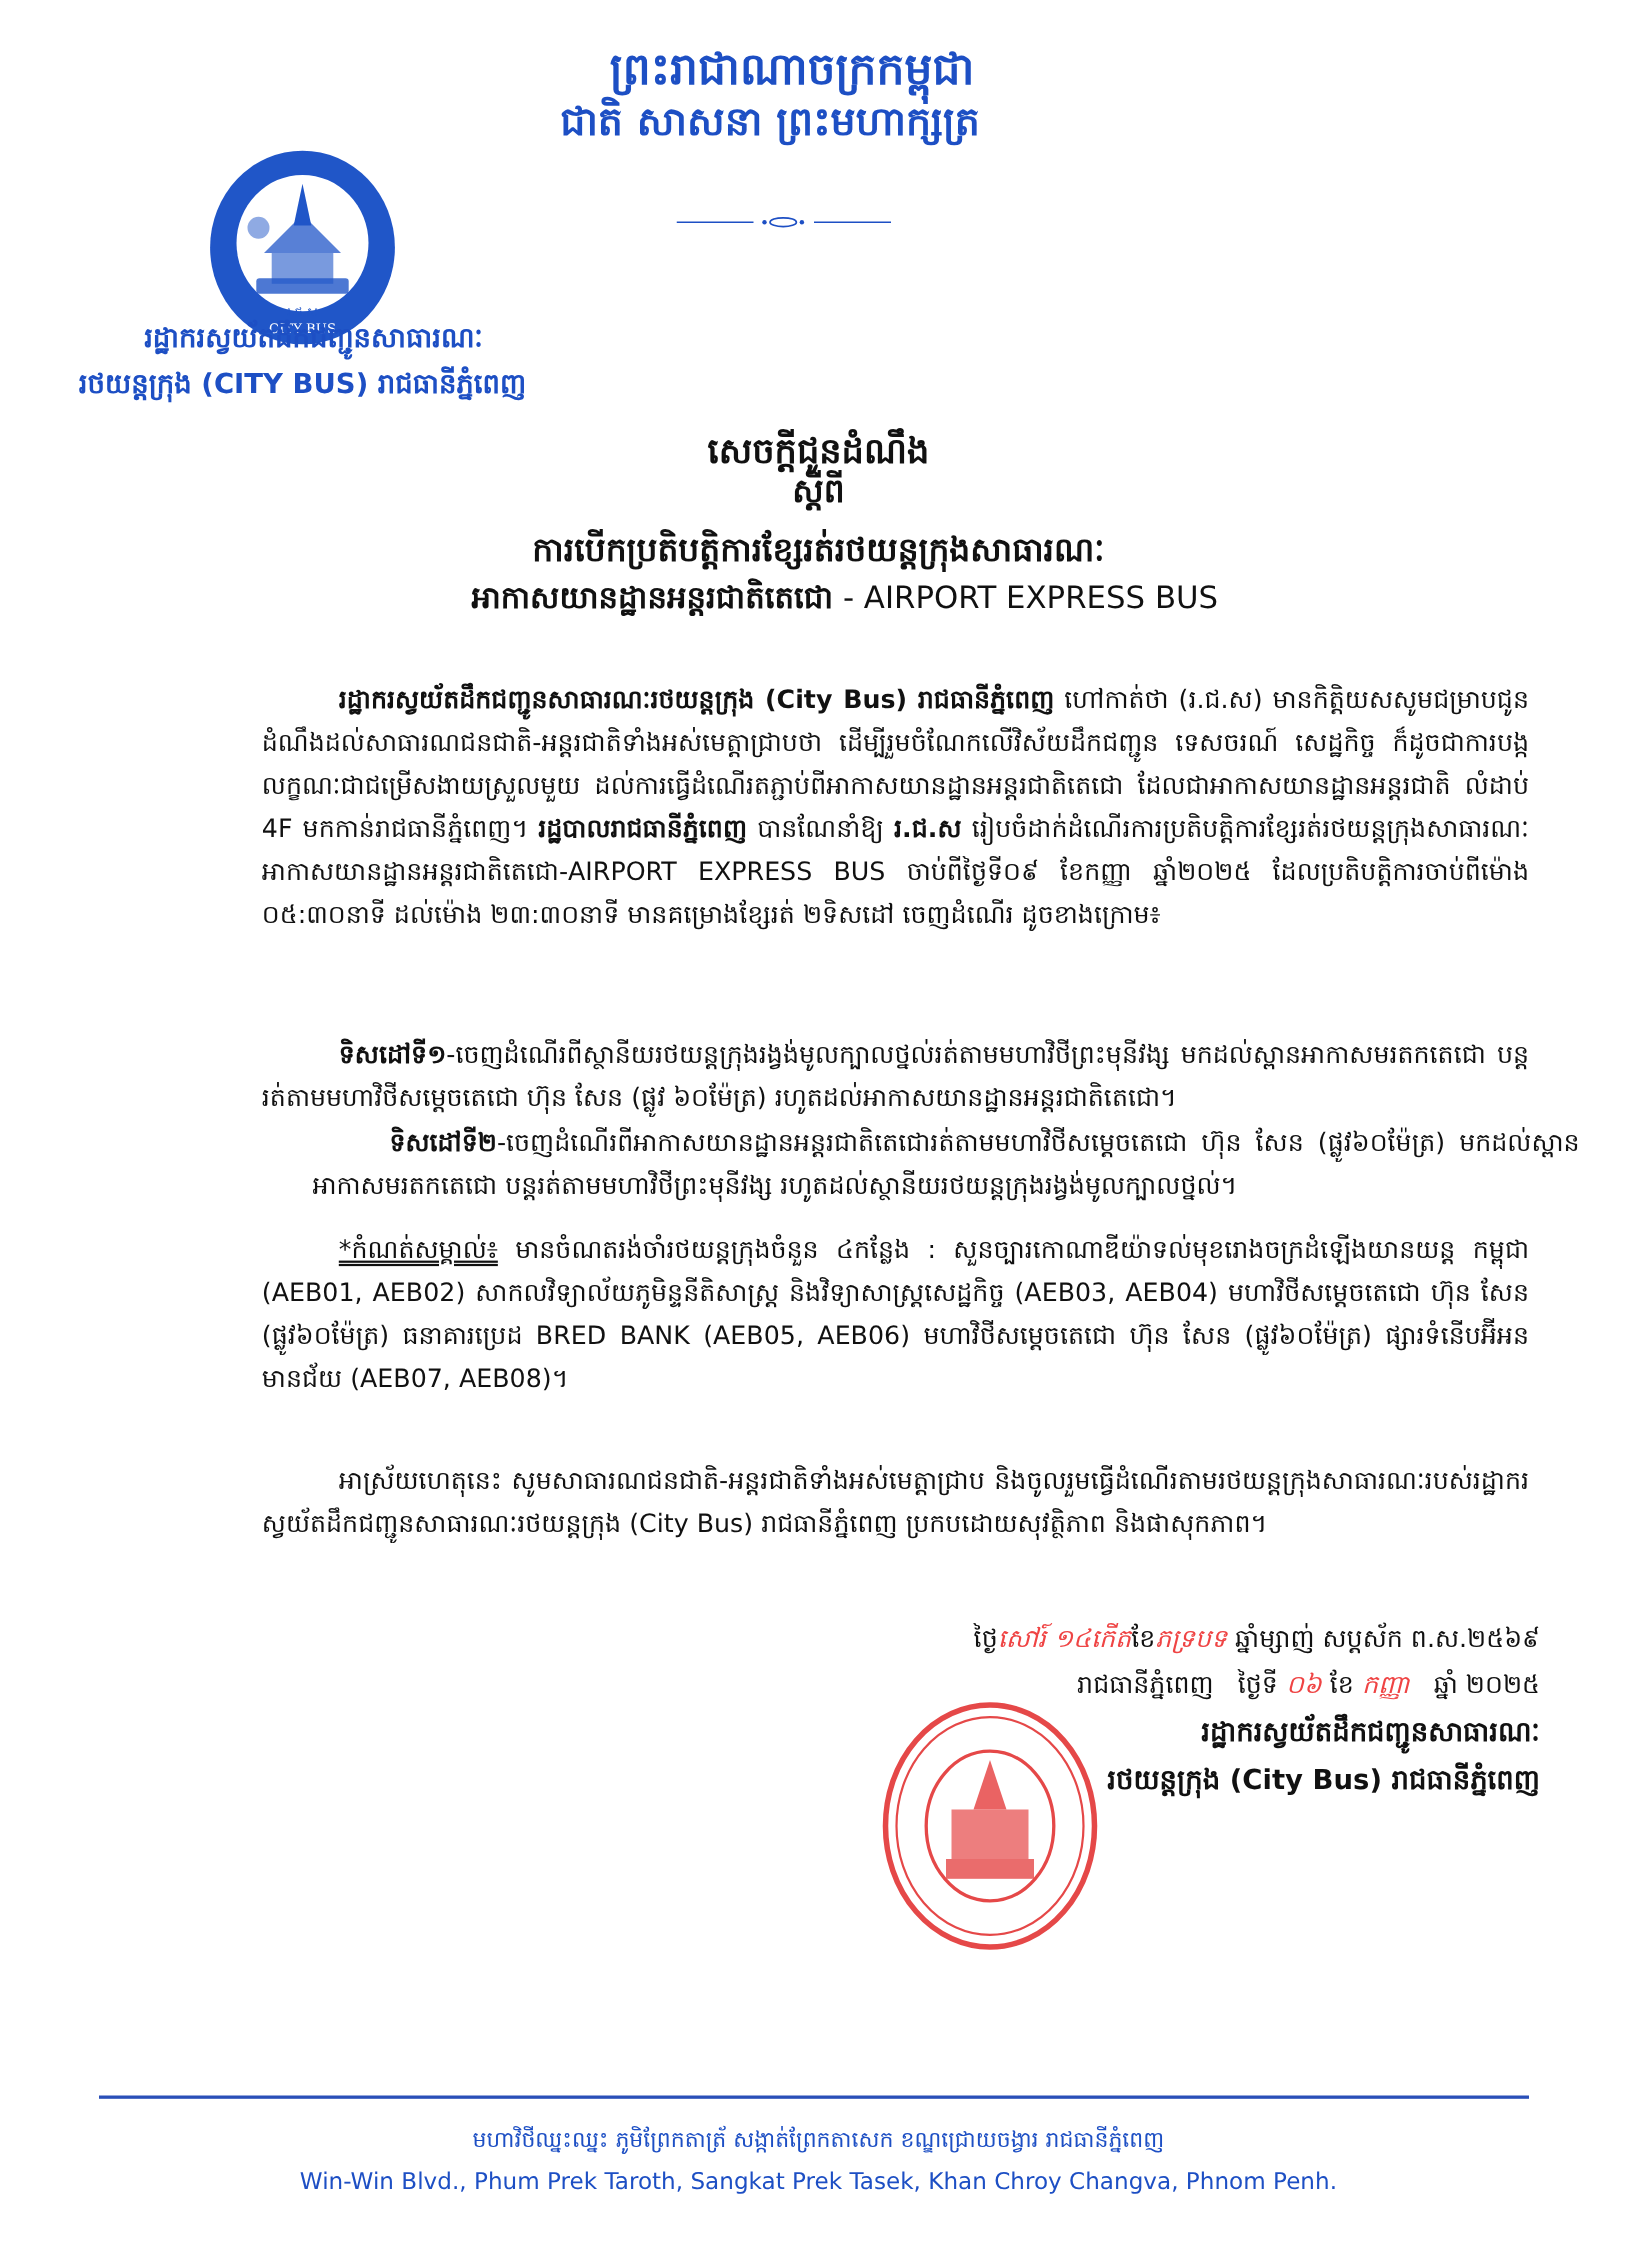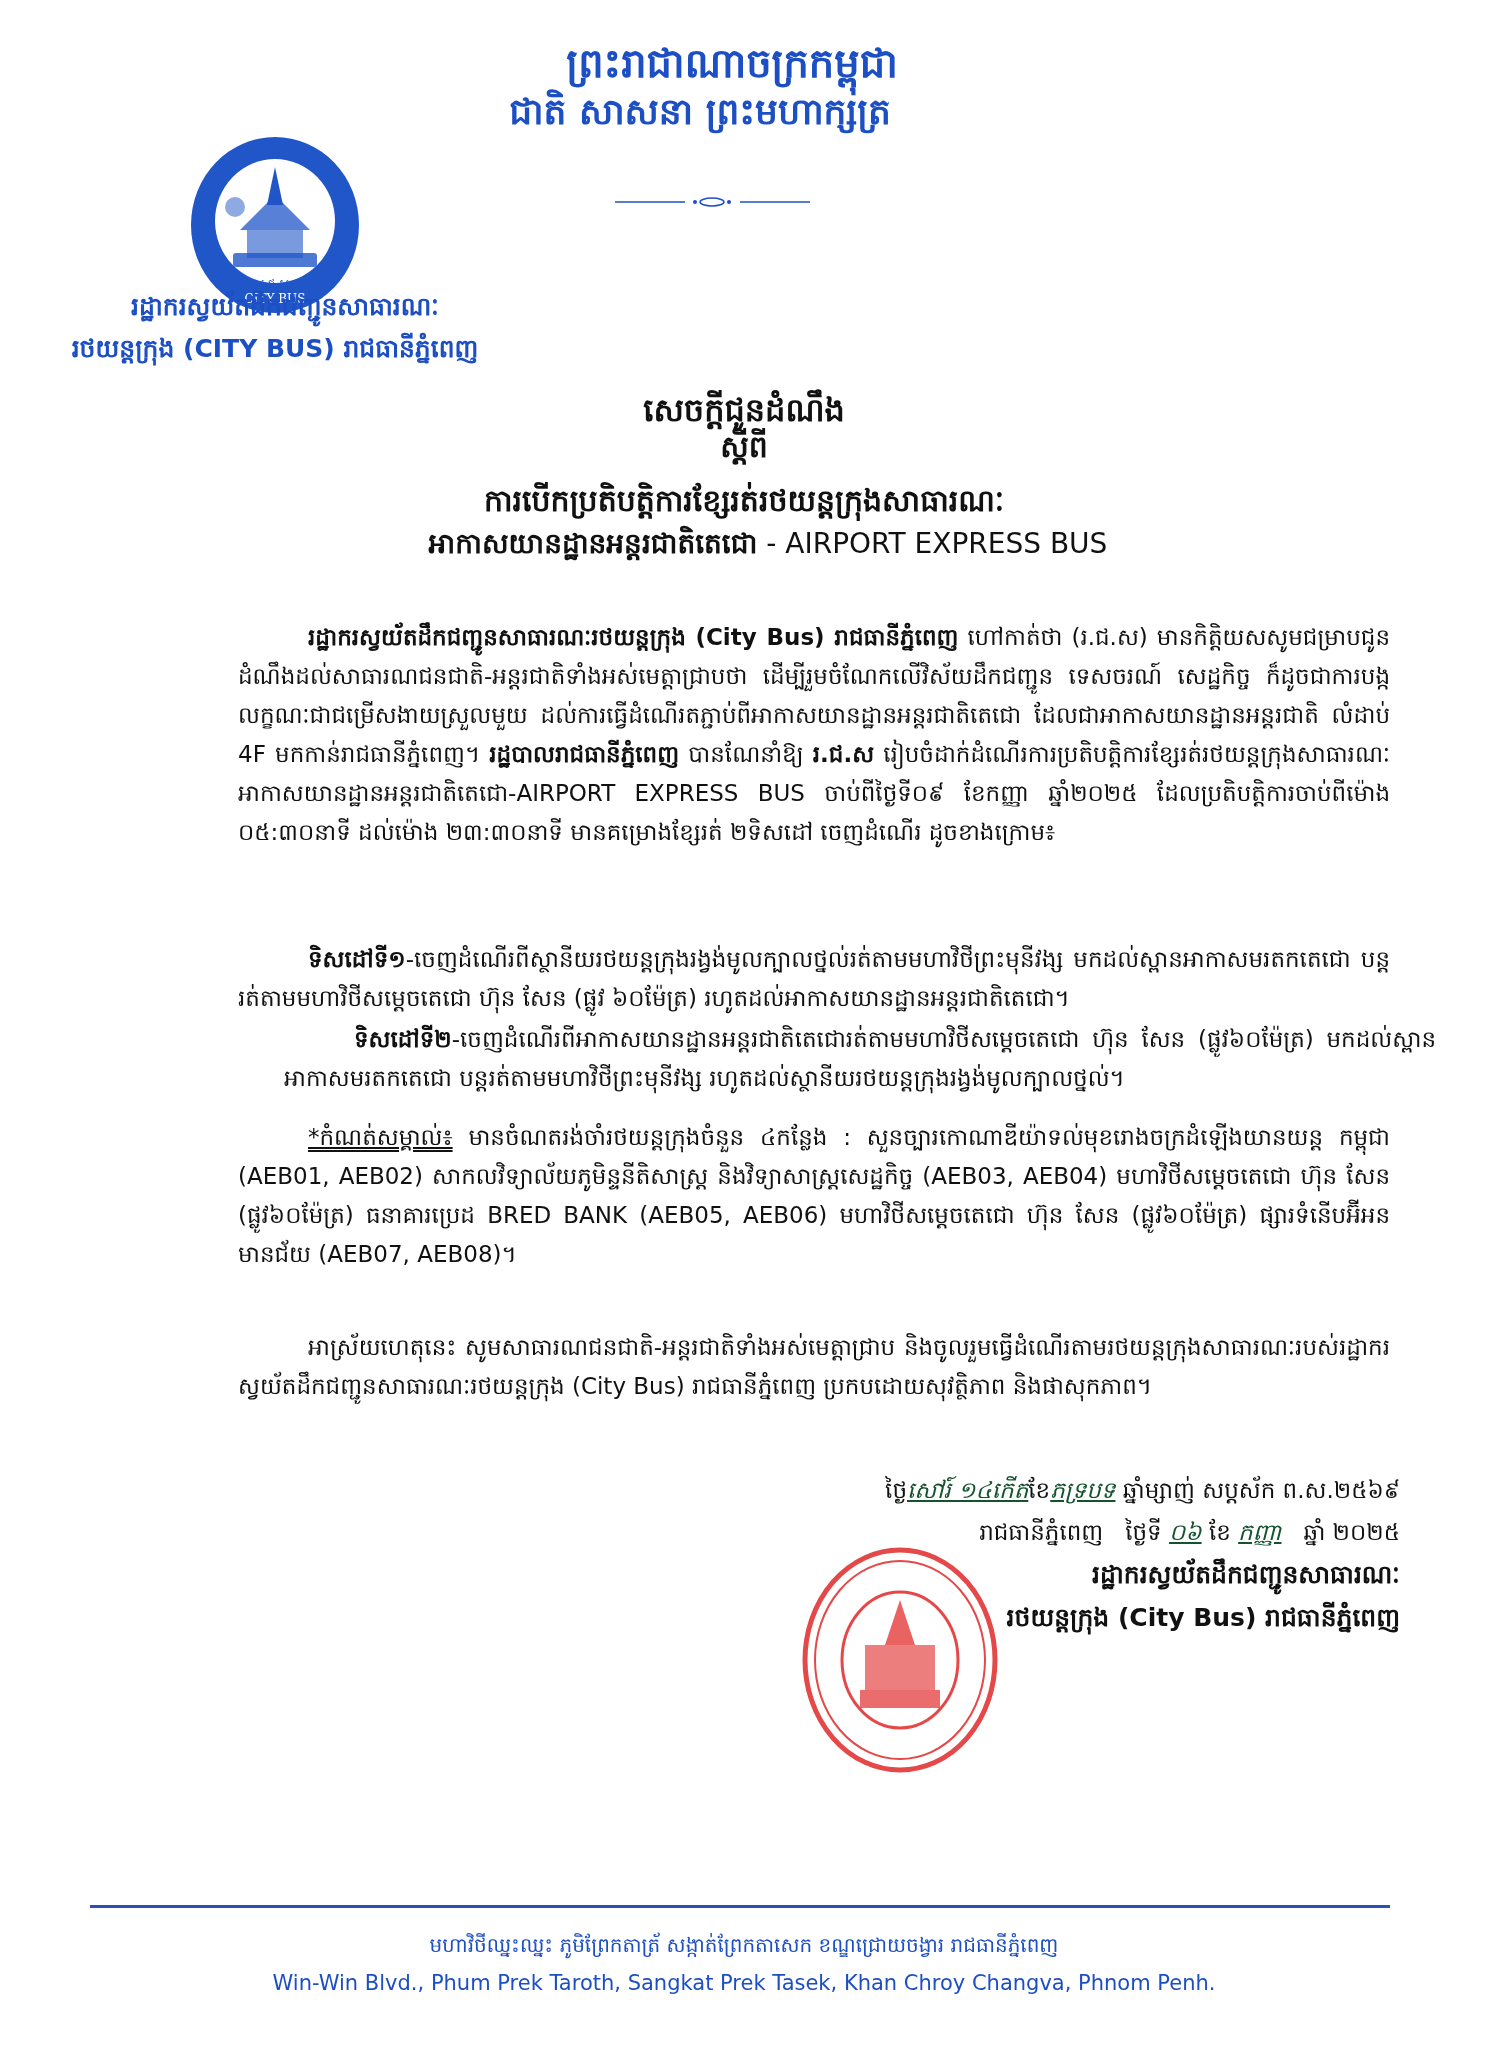--- a/index.html
+++ b/index.html
@@ -3,21 +3,21 @@
 <meta charset="utf-8">
 <style>
   html, body { margin:0; padding:0; background:#ffffff; }
   body { width:1488px; height:2048px; position:relative; overflow:hidden;
          font-family:"DejaVu Sans", sans-serif; color:#111; }
   .abs { position:absolute; }
   .blue { color:#1d4fc4; }
   .center { text-align:center; }
 
   
-  .kingdom { left:452px; width:560px; top:40px; font-size:40px; font-weight:bold; line-height:46px; }
+  .kingdom { left:440px; width:560px; top:40px; font-size:40px; font-weight:bold; line-height:46px; }
   .motto { left:420px; width:560px; top:90px; font-size:36px; font-weight:bold; line-height:44px; }
   .ornament { left:615px; top:196px; width:195px; height:12px; }
 
   
   .logo { left:185px; top:135px; width:180px; height:180px; }
   .org1 { left:95px; width:380px; top:290px; font-size:25px; font-weight:bold; line-height:34px; white-space:nowrap; }
   .org2 { left:70px; width:410px; top:332px; font-size:25px; font-weight:bold; line-height:34px; white-space:nowrap; }
 
   
   .t1 { left:0; width:1488px; top:390px; font-size:32px; font-weight:bold; line-height:40px; }
@@ -36,21 +36,21 @@
   .p5 { top:1330px; }
   .lead { font-weight:bold; }
   .note-label { text-decoration:underline double; }
 
   
   .sig { left:700px; width:700px; font-size:23px; line-height:40px; text-align:right; }
   .sig1 { top:1470px; }
   .sig2 { top:1512px; }
   .sig3 { top:1555px; font-weight:bold; font-size:25px; }
   .sig4 { top:1598px; font-weight:bold; font-size:25px; }
-  .handwrite { color:#14532d; font-style:italic;text-decoration:underline; }
+  .handwrite { color:#ef4444; font-style:italic; }
   .stamp { left:800px; top:1545px; width:200px; height:230px; opacity:0.82; }
 
   
   .footline { left:90px; top:1905px; width:1300px; height:3px; background:#2a4fb8; }
   .addr-km { left:0; width:1488px; top:1928px; font-size:20px; line-height:34px; }
   .addr-en { left:0; width:1488px; top:1968px; font-size:21px; line-height:30px; }
 </style>
 </head>
 <body>
 

